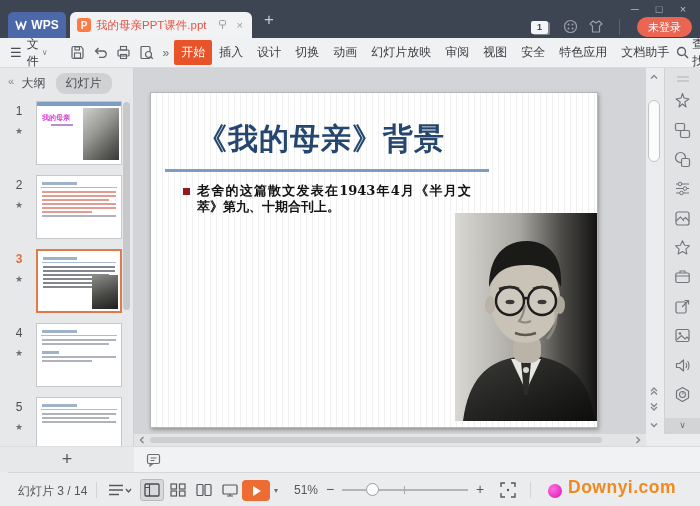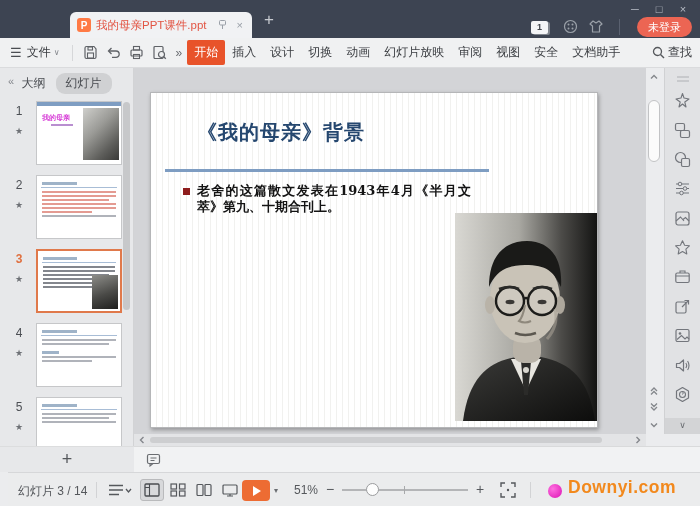--- a/index.html
+++ b/index.html
@@ -78,21 +78,21 @@
   .add-row { position:absolute; left:0; top:446px; width:134px; height:26px; background:#e7e8ea;
              border-top:1px solid #dcddde; text-align:center; font-size:18px; color:#55585c;
              line-height:24px; cursor:pointer; }
 
   
   .workspace { position:absolute; left:134px; top:68px; width:512px; height:366px; background:#d3d4d7; }
   .slide { position:absolute; left:16px; top:24px; width:448px; height:336px;
            background:repeating-linear-gradient(90deg,#ffffff 0 5px,#f1f1ef 5px 6px);
            border:1px solid #b5b6b8; box-shadow:1px 2px 4px rgba(0,0,0,.3); }
   .s-title { position:absolute; left:46px; top:26px; font-family:"DejaVu Serif","Liberation Serif",serif;
-             font-weight:bold; font-size:20px; color:#25476f; letter-spacing:1px; cursor:text; }
+             font-weight:bold; font-size:30px; color:#25476f; letter-spacing:1px; cursor:text; }
   .s-underline { position:absolute; left:14px; top:76px; width:324px; height:3px; background:#7e9dc2; }
   .s-body { position:absolute; left:32px; top:90px; width:288px; cursor:text; }
   .brow { display:flex; gap:7px; margin-bottom:5px; }
   .sq { width:7px; height:7px; background:#8e1d1d; margin-top:5px; flex:none; }
   .btxt { font-family:"DejaVu Serif","Liberation Serif",serif; font-weight:bold; font-size:13px;
           line-height:1.24; color:#141414; text-align:justify; }
   .photo { position:absolute; left:304px; top:120px; width:142px; height:208px; cursor:pointer; }
 
   
   .vscroll { position:absolute; left:646px; top:68px; width:16px; height:366px; }
@@ -145,20 +145,28 @@
   .wm-note { position:absolute; left:562px; top:14px; font-size:10.5px; color:#a7a9ad; white-space:nowrap; }
   .wm-text { position:absolute; left:560px; top:4px; font-size:17.5px; font-weight:bold; color:#f2891d;
              letter-spacing:.5px; font-family:"Liberation Sans","DejaVu Sans",sans-serif; }
 </style>
 </head>
 <body>
 
 <div id="app">
 
   <div class="titlebar">
+    <div class="wps-tab">
+      <span style="display:flex">
+        <svg width="12" height="10" viewBox="0 0 12 10">
+            <path d="M1 1 L3.5 9 L6 3 L8.5 9 L11 1" stroke="#fff" stroke-width="1.6" fill="none"></path>
+          </svg>
+      </span>
+      <span>WPS</span>
+    </div>
     <div class="doc-tab">
       <span class="p-icon">P</span>
       <span class="doc-title">我的母亲PPT课件.ppt</span>
       <span class="tab-ico">
         <svg width="11" height="11" viewBox="0 0 11 11">
             <rect x="2.5" y="1.5" width="6" height="4.5" rx="1" stroke="#9aa0a8" fill="none"></rect>
             <path d="M5.5 6 V10" stroke="#9aa0a8"></path>
           </svg>
       </span>
       <span class="tab-ico">×</span>
@@ -224,20 +232,21 @@
 
     <span class="rtab active">开始</span>
     <span class="rtab">插入</span>
     <span class="rtab">设计</span>
     <span class="rtab">切换</span>
     <span class="rtab">动画</span>
     <span class="rtab">幻灯片放映</span>
     <span class="rtab">审阅</span>
     <span class="rtab">视图</span>
     <span class="rtab">安全</span>
+    <span class="rtab">特色应用</span>
     <span class="rtab">文档助手</span>
 
     <span class="mb-right">
       <span class="mb-find">
         <span style="display:flex">
           <svg width="13" height="13" viewBox="0 0 13 13">
               <circle cx="5.5" cy="5.5" r="4" stroke="#55585c" fill="none" stroke-width="1.3"></circle>
               <path d="M8.5 8.5 L12 12" stroke="#55585c" stroke-width="1.4"></path>
             </svg>
         </span>

